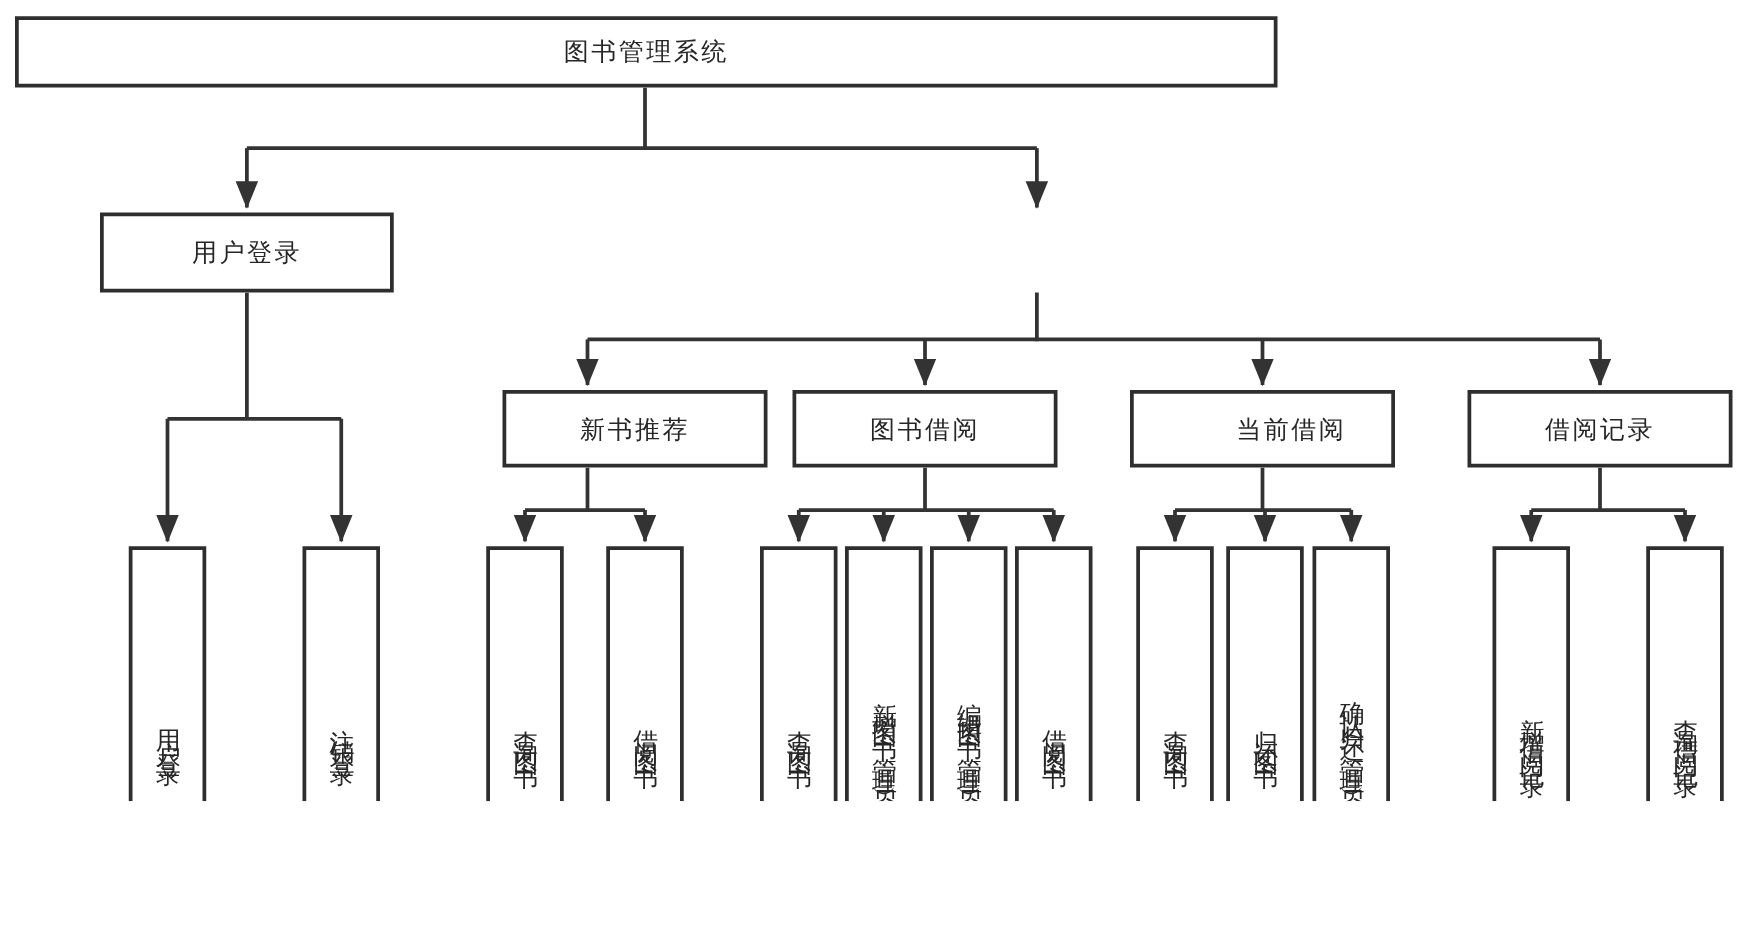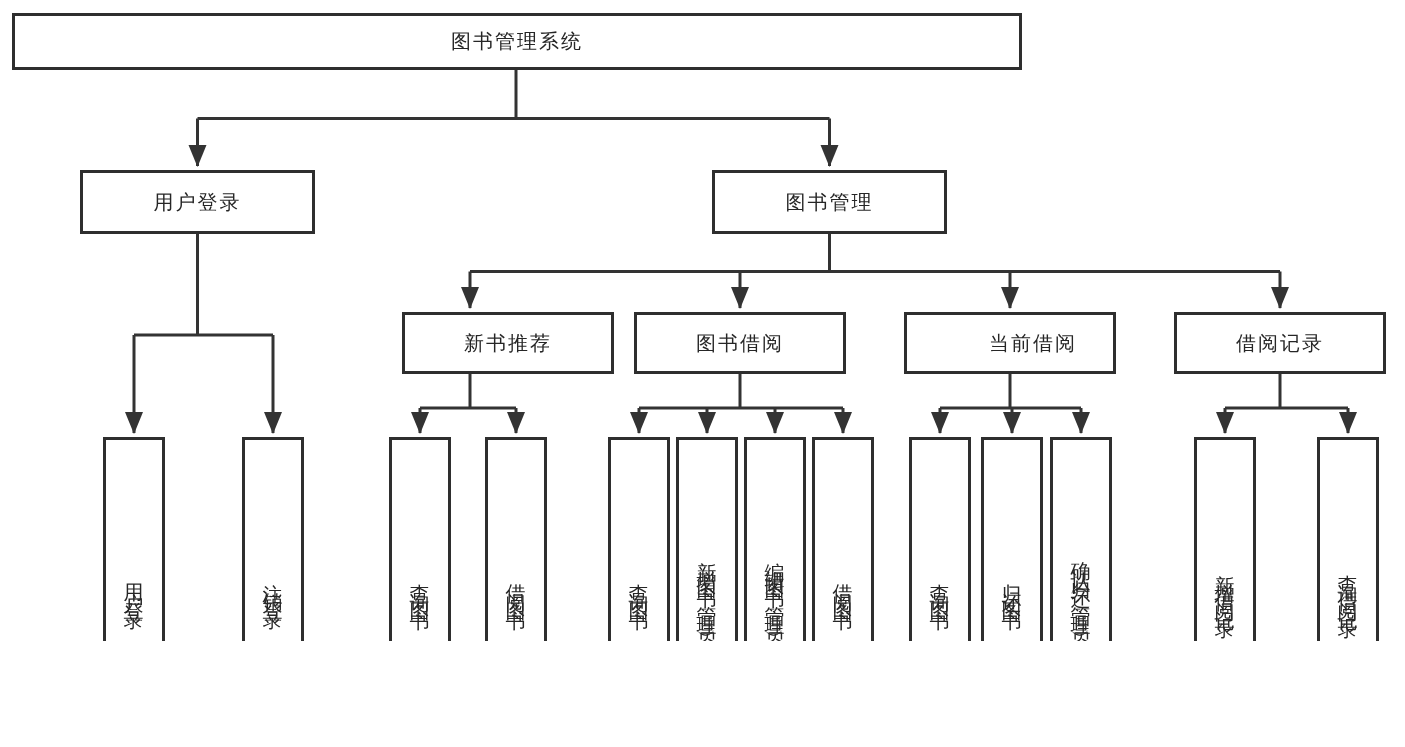--- a/index.html
+++ b/index.html
@@ -116,23 +116,20 @@
     </g>
   </svg>
 
   <div class="box root">
     <span>图书管理系统</span>
   </div>
 
   <div class="box l2a">
     <span>用户登录</span>
   </div>
-  <div class="box l2b">
-    <span>图书管理</span>
-  </div>
 
   <div class="box l3 l3-1">
     <span>新书推荐</span>
   </div>
   <div class="box l3 l3-2">
     <span>图书借阅</span>
   </div>
   <div class="box l3 l3-3">
     <span>当前借阅</span>
   </div>

